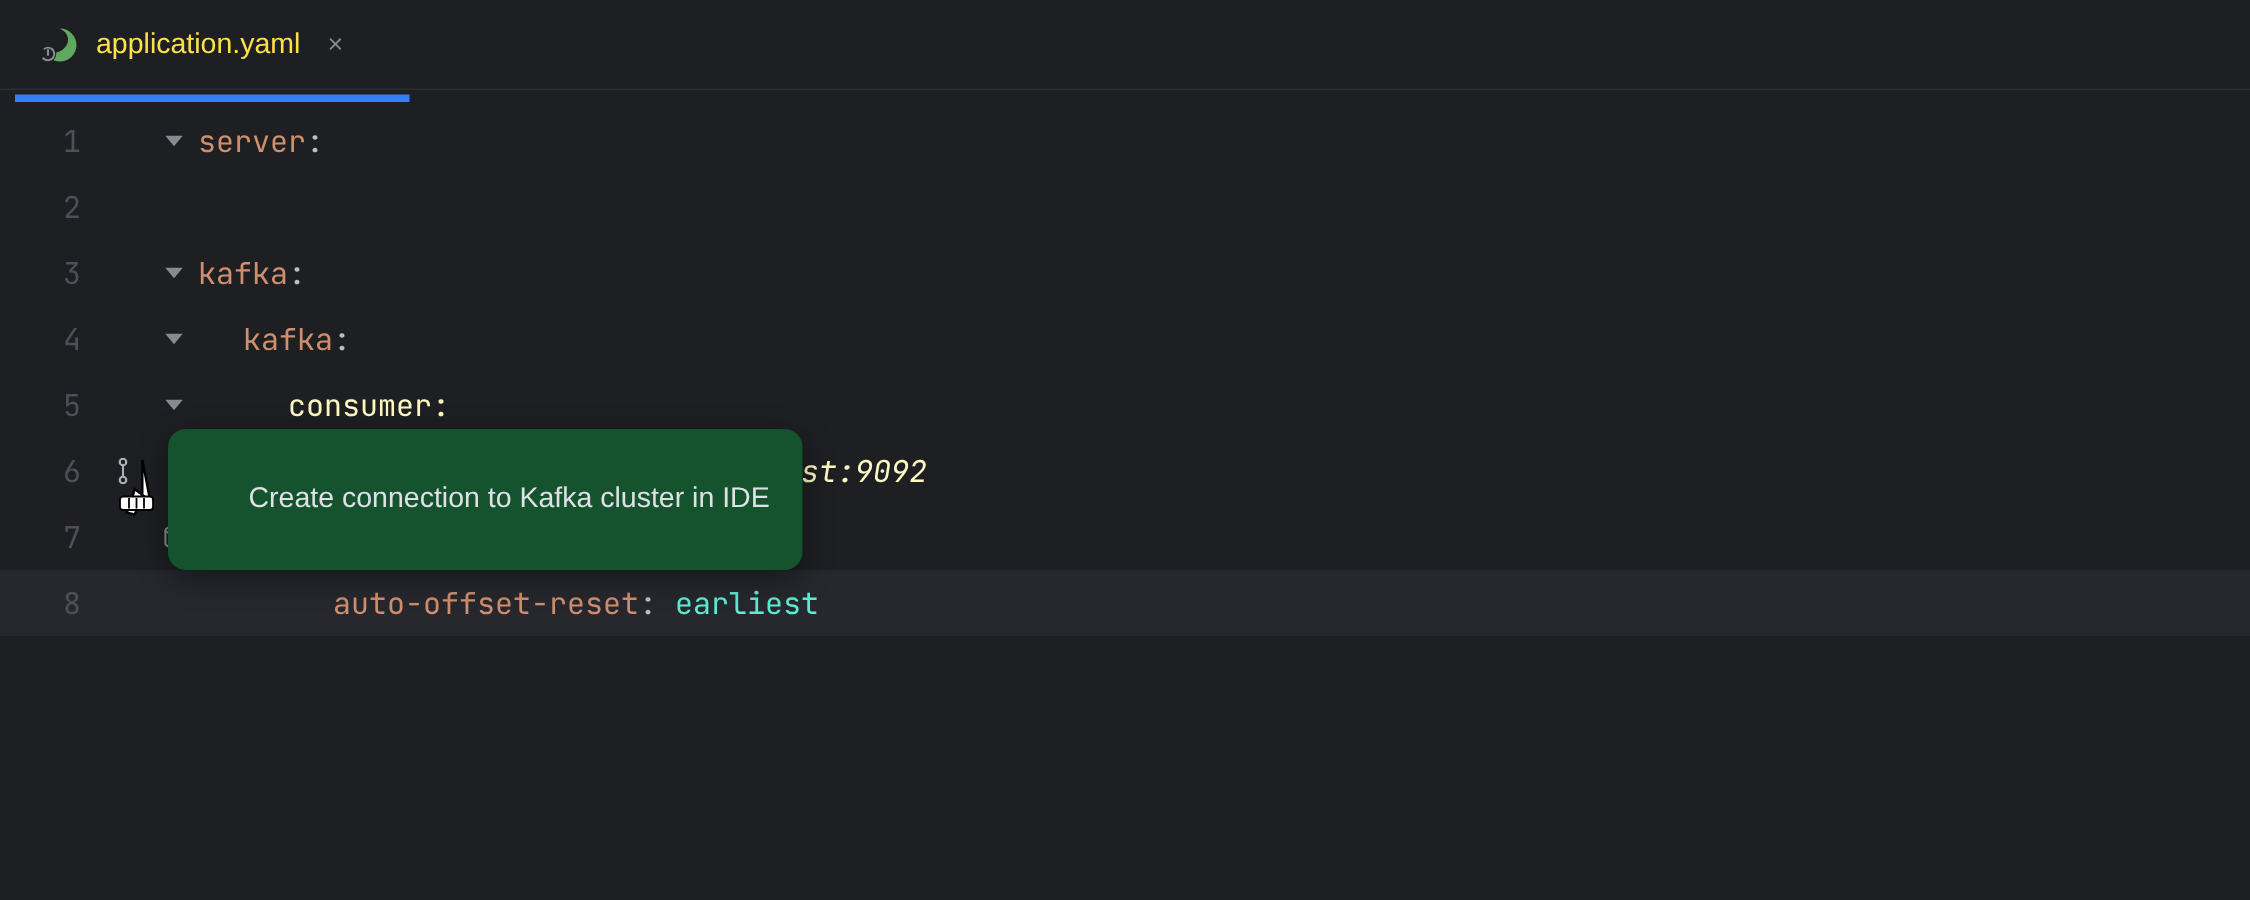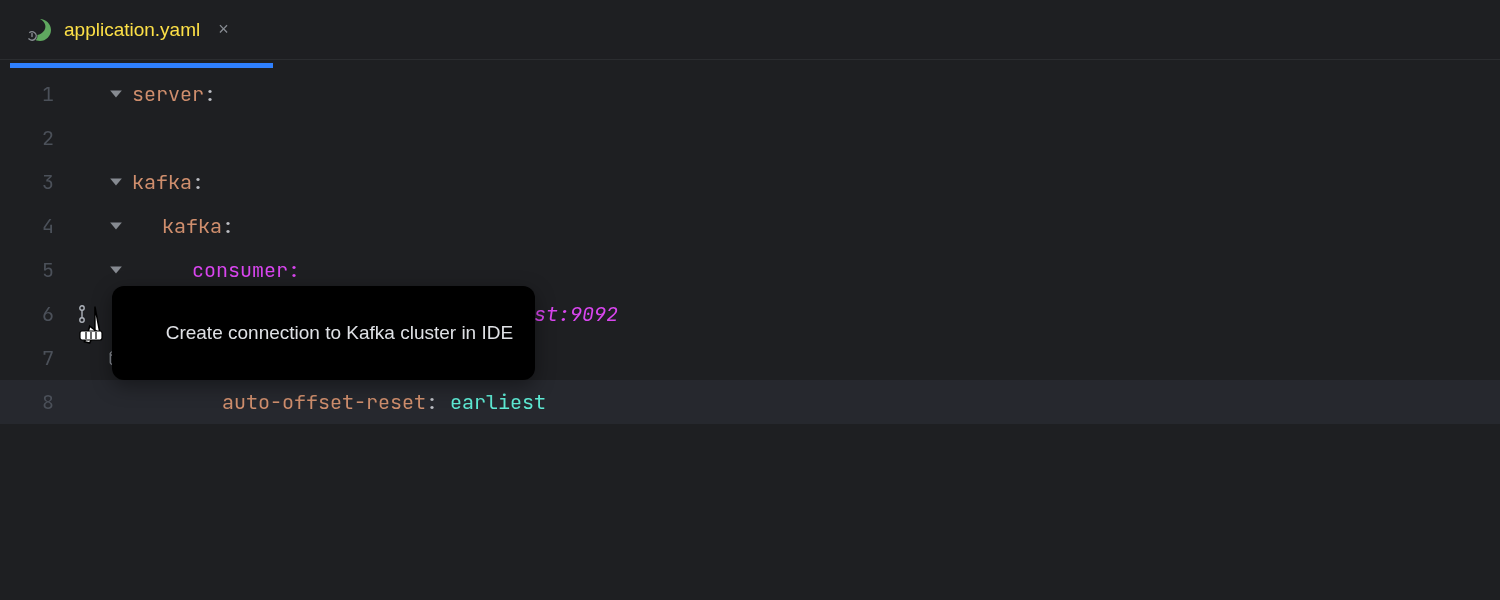--- a/index.html
+++ b/index.html
@@ -96,28 +96,28 @@
     display: inline-block;
     width: 30px;
     border-left: 1px solid #313438;
     height: 100%;
   }
   .k { color: #cf8e6d; }          
   .c { color: #bcbec4; }          
   .n { color: #2aacb8; }          
   .s { color: #6aab73; font-style: italic; }          
   .v { color: #5eead4; }          
-  .line.dim .k, .line.dim .c, .line.dim .s, .line.dim .d { color: #d946ef; }
+  .line.dim .k, .line.dim .c, .line.dim .s, .line.dim .d { color: #fef9c3; }
   .connect-icon svg { width: 16px; height: 18px; }
   .db-icon svg { width: 16px; height: 16px; }
 
   
   .tooltip {
     position: absolute;
-    background: #000000;
+    background: #14532d;
     color: #dfe1e5;
     font-family: "Segoe UI", Arial, sans-serif;
     font-size: 19px;
     padding: 14px 22px;
     border-radius: 12px;
     box-shadow: 0 6px 20px rgba(0,0,0,0.4);
     top: -6px;
     left: 112px;
     z-index: 10;
   }

